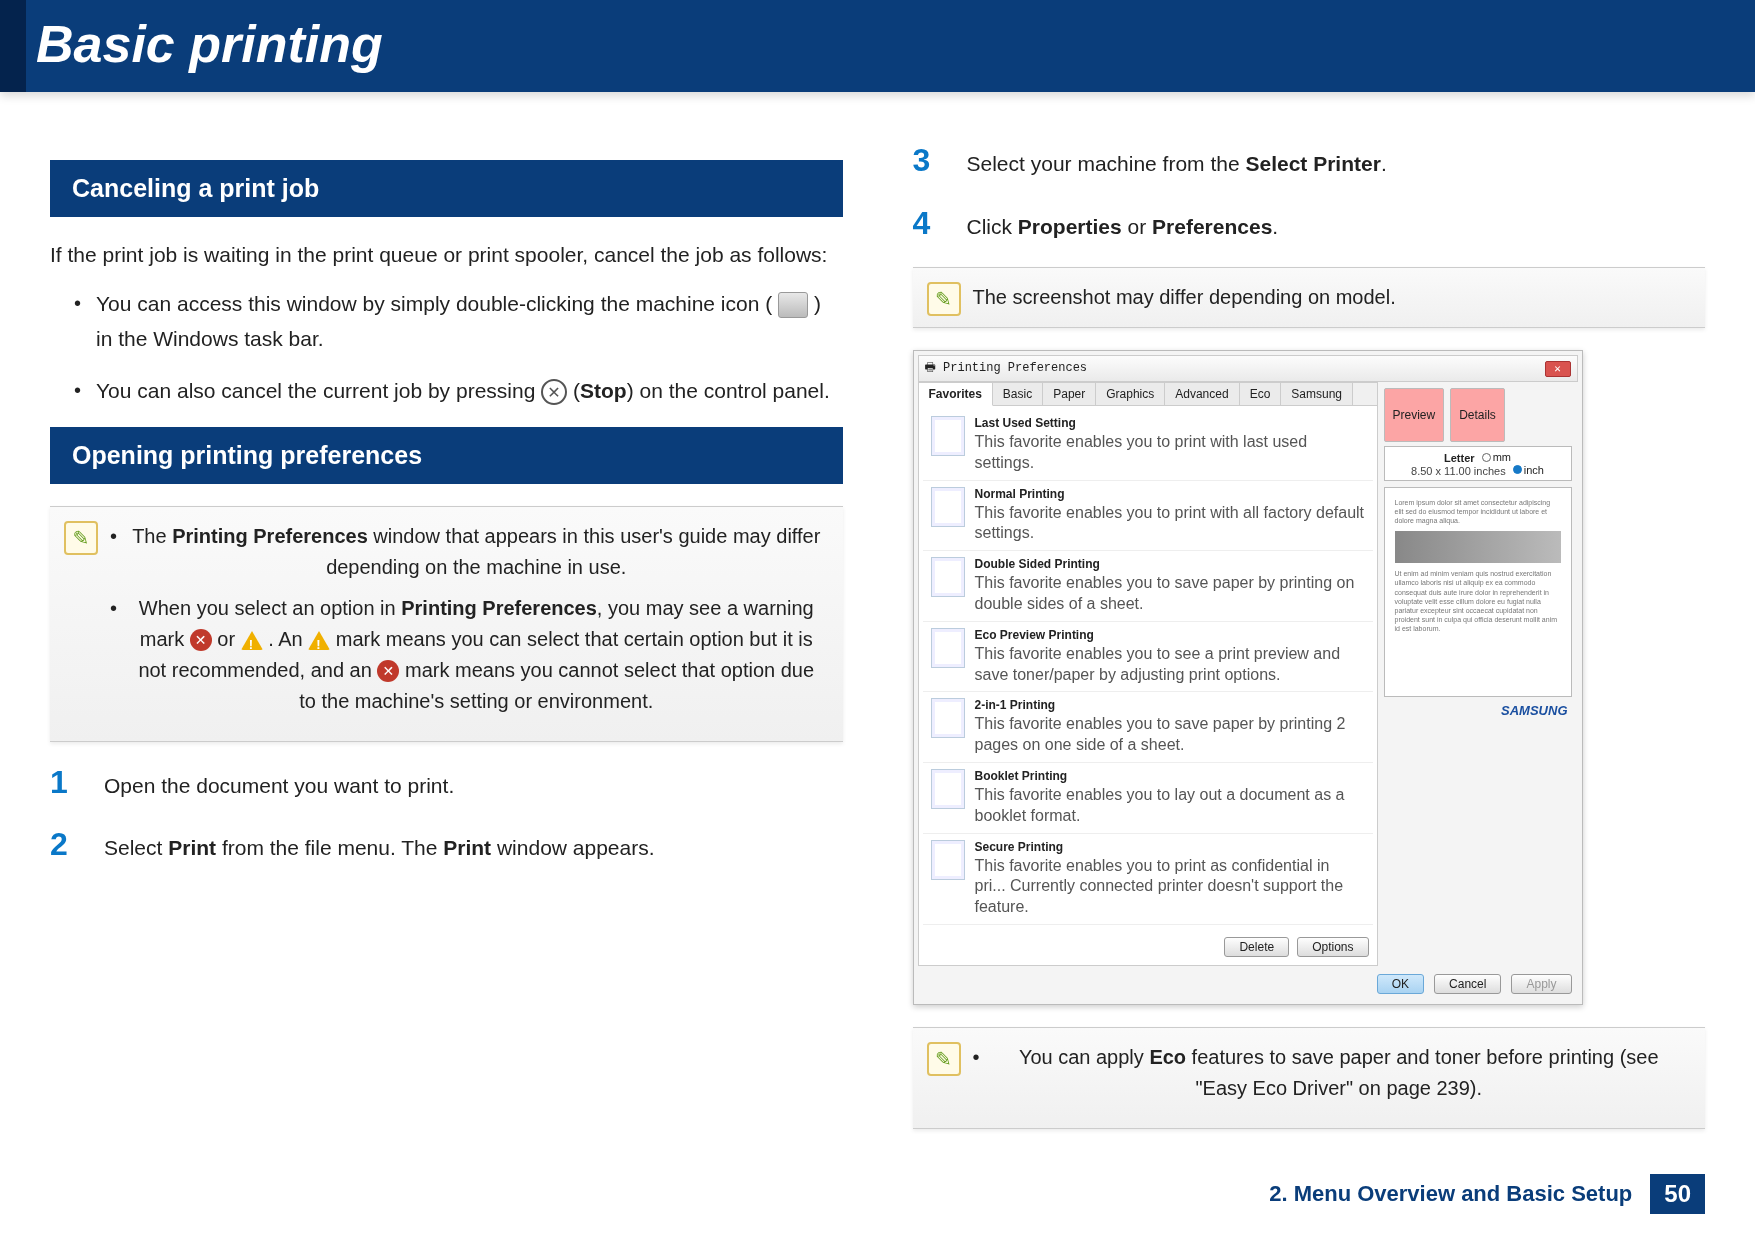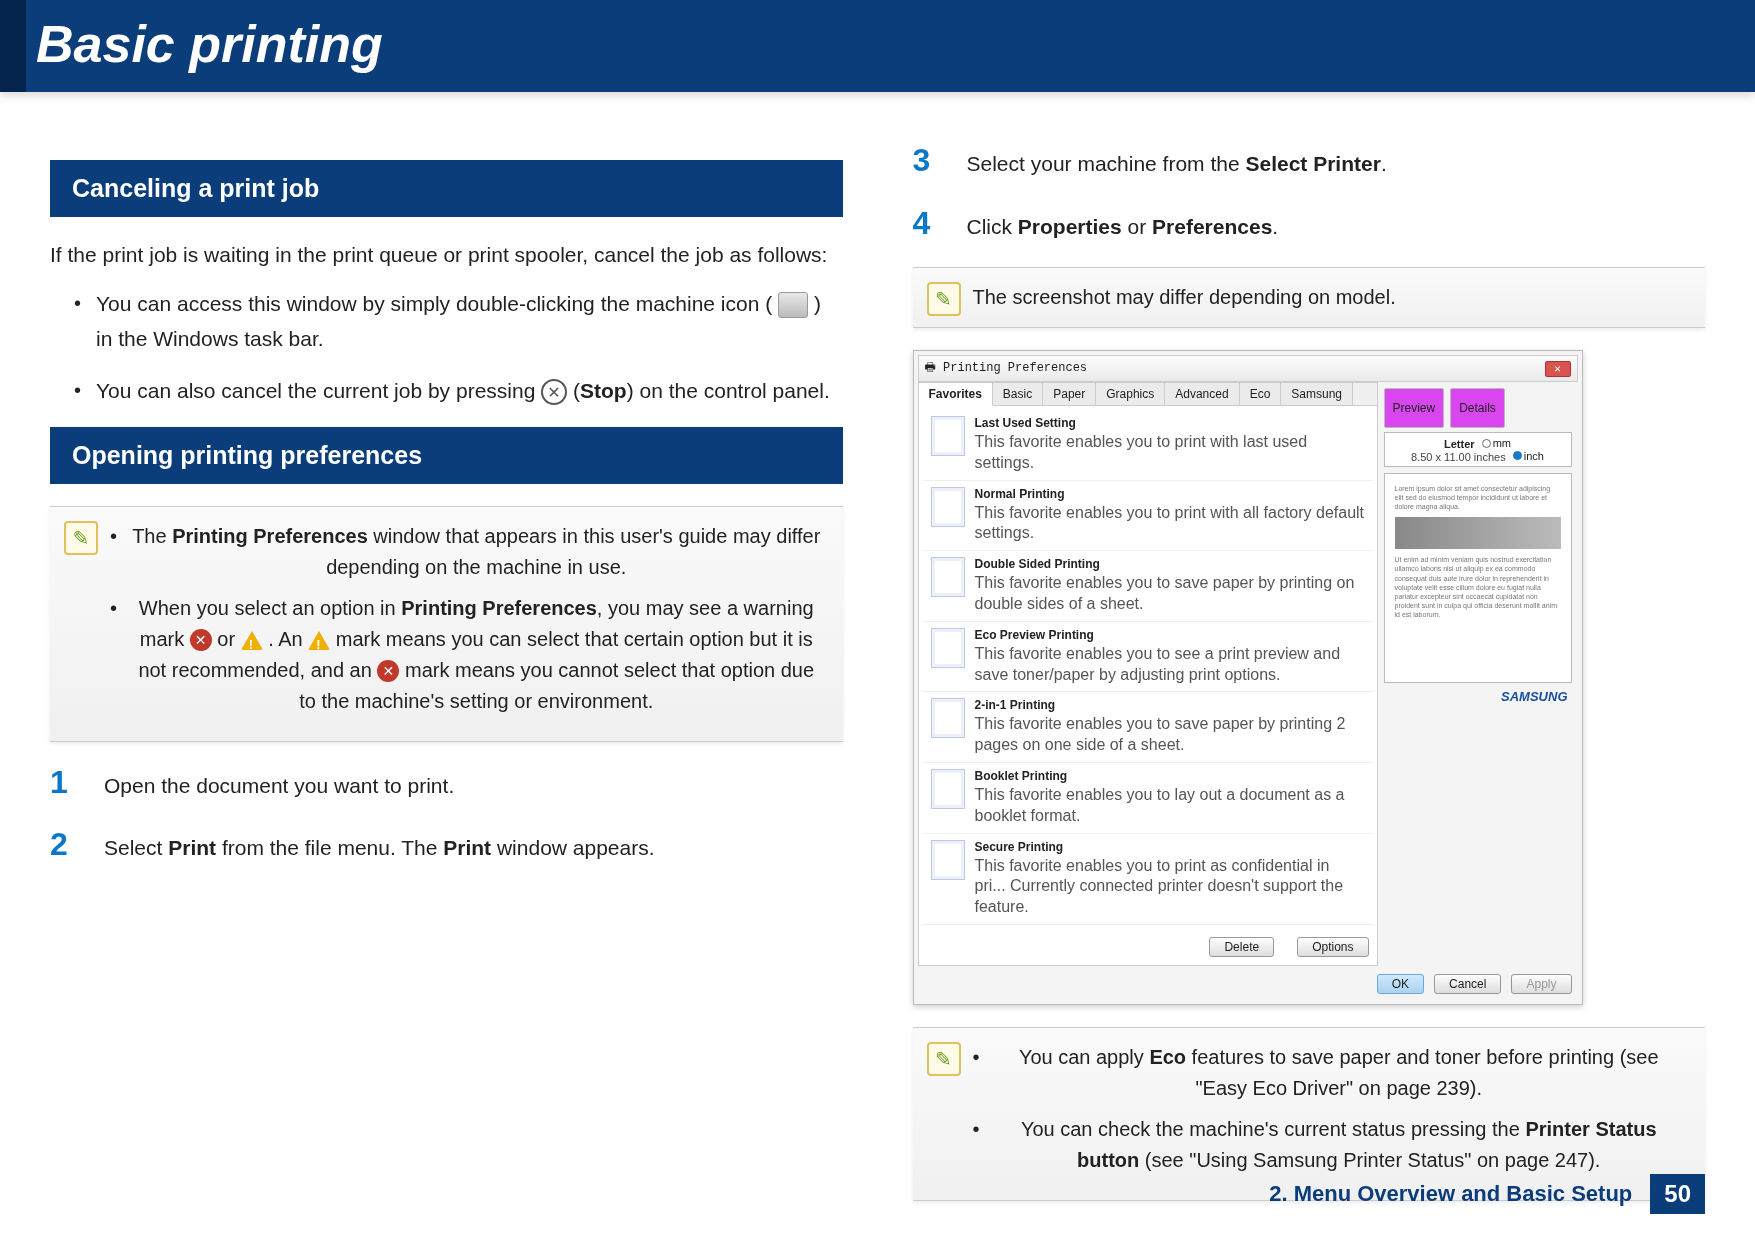--- a/index.html
+++ b/index.html
@@ -143,25 +143,25 @@
   .dialog-body { display:flex; }
   .dlg-left { flex:1; background:#fff; border:1px solid #ccc; }
   .tabs { display:flex; border-bottom:1px solid #ccc; background:#f0f0f0;}
   .tab { padding:4px 10px; font-size:12px; border-right:1px solid #ccc; background:#ebebeb;}
   .tab.active{ background:#fff; font-weight:bold; border-bottom:1px solid #fff; margin-bottom:-1px;}
   .fav-list { padding:4px; }
   .fav-item { display:flex; gap:10px; padding:6px 8px; border-bottom:1px solid #eee; align-items:flex-start;}
   .fav-thumb { width:34px; height:40px; border:1px solid #bcd; background:#fff; flex-shrink:0; box-shadow:inset 0 0 0 3px #eef;}
   .fav-item .ftitle{ font-weight:bold; font-size:12px; margin-bottom:2px;}
   .fav-item .fdesc{ font-size:16px; color:#555; line-height:1.3;}
-  .list-btns { display:flex; justify-content:flex-end; gap:23px; padding:8px;}
+  .list-btns { display:flex; justify-content:flex-end; gap:8px; padding:8px;}
   .dlg-btn { border:1px solid #999; background:linear-gradient(#fefefe,#ddd); border-radius:3px; padding:2px 14px; font-size:12px;}
   .dlg-right { width:200px; padding:6px; }
   .preview-head{ display:flex; gap:6px; font-size:12px; margin-bottom:4px;}
-  .preview-head span{ border:1px solid #bbb; padding:12px 8px; background:#d946ef; border-radius:2px;}
+  .preview-head span{ border:1px solid #bbb; padding:19px 8px; background:#fca5a5; border-radius:2px;}
   .paper-box{ border:1px solid #bbb; background:#fff; padding:4px; font-size:11px; text-align:center; margin-bottom:6px;}
   .paper-box .psize{ color:#444;}
   .paper-box .radio{ display:inline-flex; align-items:center; gap:2px; margin-left:4px;}
   .paper-box .radio .dot{ width:9px;height:9px;border:1px solid #666;border-radius:50%; display:inline-block;}
   .paper-box .radio.sel .dot{ background:#1679c7; border-color:#1679c7;}
   .preview-page{ border:1px solid #bbb; background:#fff; height:210px; padding:10px; font-size:7px; color:#777; line-height:1.3; overflow:hidden;}
   .preview-page .img{ height:32px; background:linear-gradient(90deg,#888,#bbb); margin:6px 0;}
   .brand{ text-align:right; color:#1a4fa0; font-style:italic; font-weight:bold; font-size:13px; padding:6px 4px 0 0;}
   .dlg-footer{ display:flex; justify-content:flex-end; gap:10px; padding:8px 6px 2px 6px;align-items:flex-end;}
   .dlg-footer .dlg-btn.ok{ background:linear-gradient(#cfe8fb,#a9d3f2); border-color:#6aa8d8;}
@@ -370,23 +370,20 @@
         <span class="dlg-btn disabled">Apply</span>
       </div>
     </div>
 
     <div class="note-box">
       <span class="note-icon"></span>
       <ul>
         <li>
           <span>You can apply </span><b>Eco</b><span> features to save paper and toner before printing (see "Easy Eco Driver" on page 239).</span>
         </li>
-        <li>
-          <span>You can check the machine's current status pressing the </span><b>Printer Status button</b><span> (see "Using Samsung Printer Status" on page 247).</span>
-        </li>
       </ul>
     </div>
 
   </div>
 </div>
 
 <div class="page-footer">
   <span>2. Menu Overview and Basic Setup</span>
   <span class="pgnum">50</span>
 </div>

